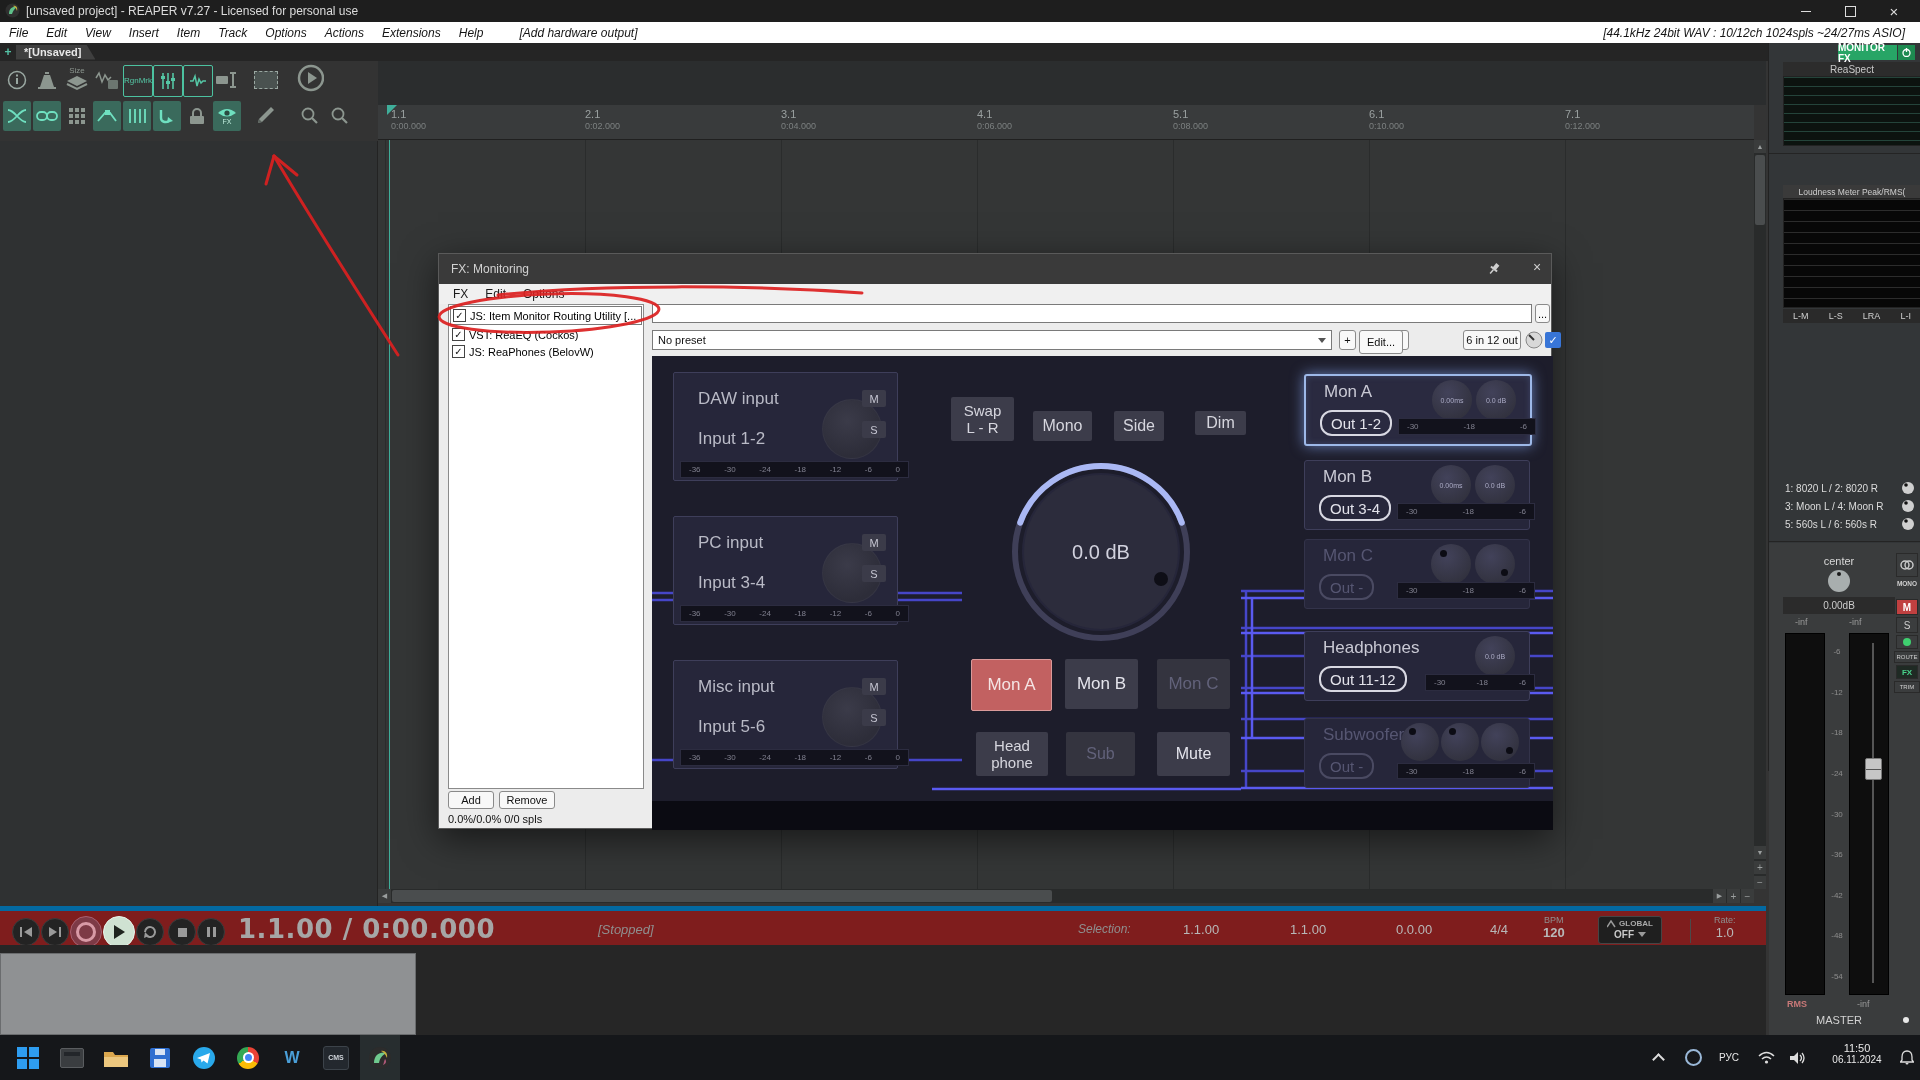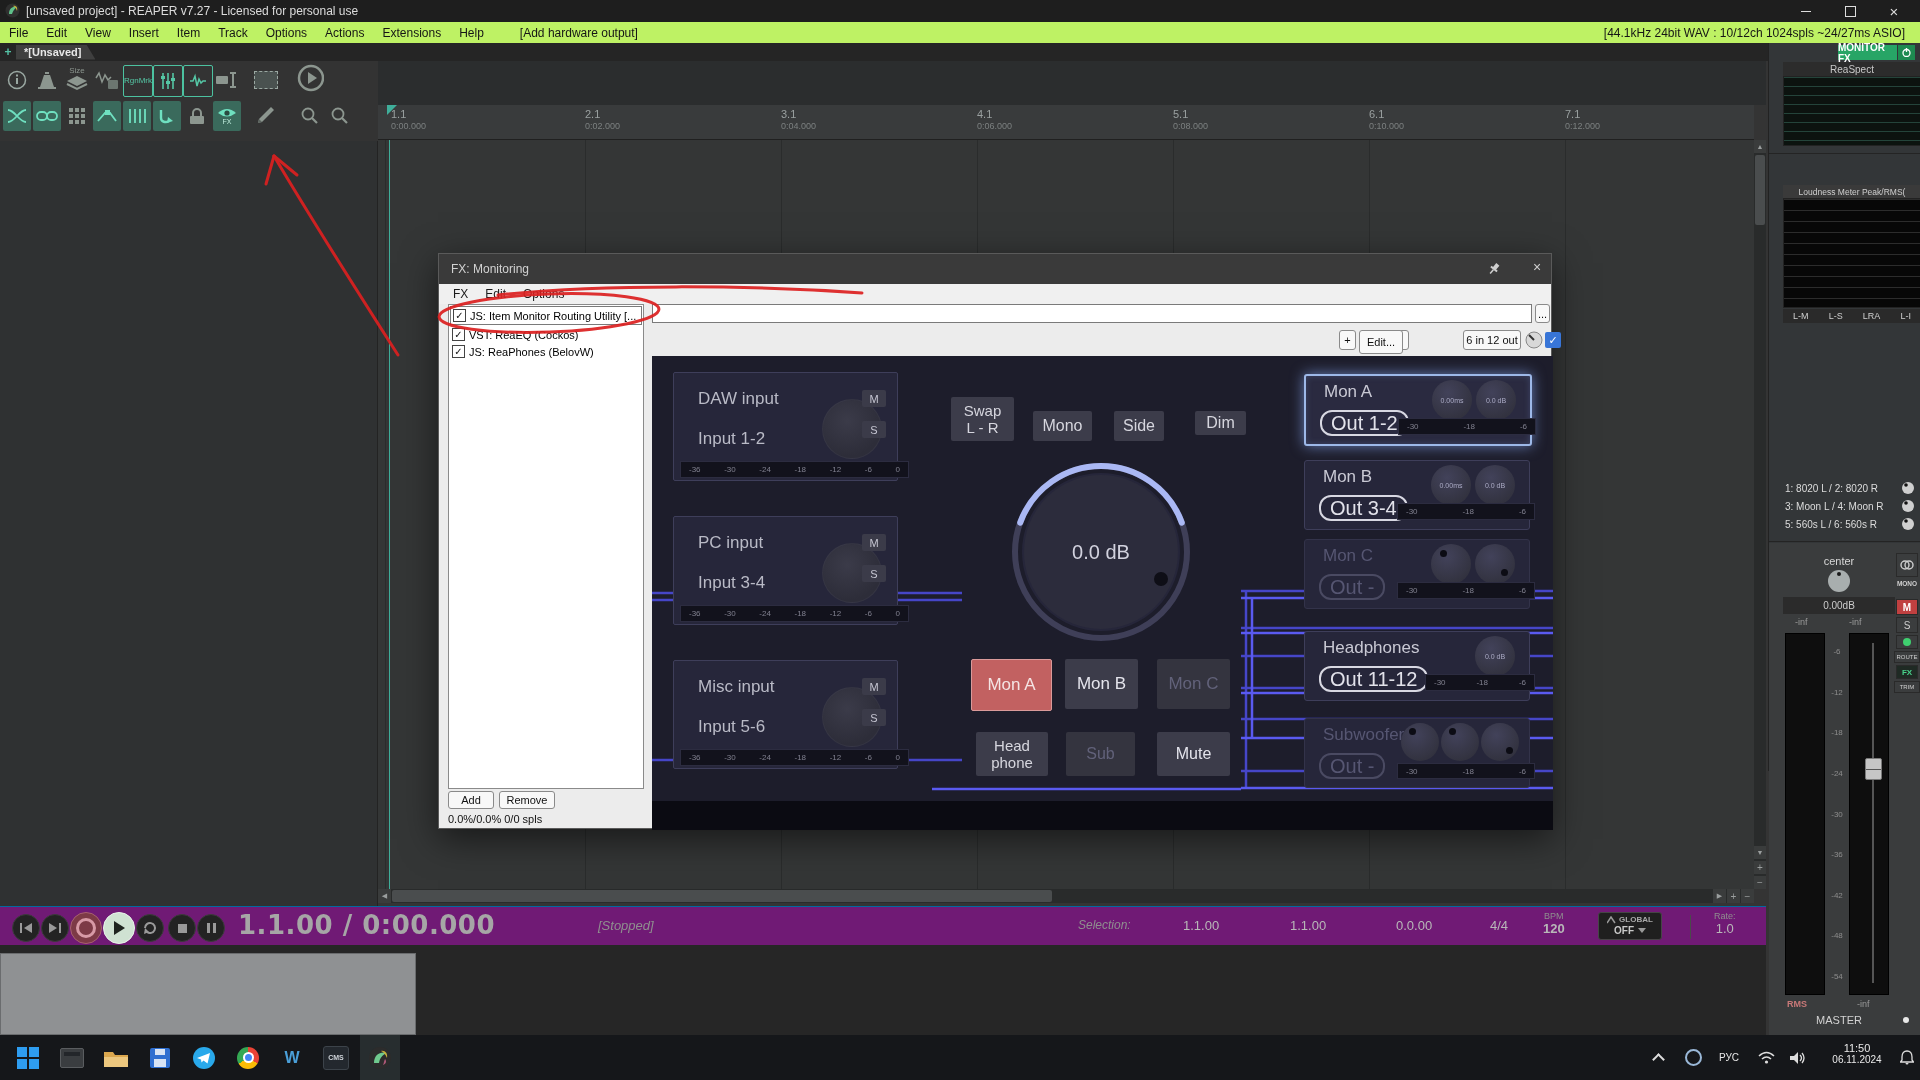--- a/index.html
+++ b/index.html
@@ -3,21 +3,21 @@
 <meta charset="utf-8">
 <style>
   html,body{margin:0;padding:0;}
   body{width:1920px;height:1080px;position:relative;overflow:hidden;background:#343434;
        font-family:"Liberation Sans","DejaVu Sans",sans-serif;-webkit-font-smoothing:antialiased;}
   .a{position:absolute;box-sizing:border-box;}
   .r{display:flex;align-items:center;}
   .c{display:flex;align-items:center;justify-content:center;}
   
   .titlebar{left:0;top:0;width:1920px;height:22px;background:#1e1e1e;color:#dcdcdc;font-size:12px;}
-  .menubar{left:0;top:22px;width:1920px;height:21px;background:#bef264;color:#151515;font-size:12px;}
+  .menubar{left:0;top:22px;width:1920px;height:21px;background:#ffffff;color:#151515;font-size:12px;font-style:italic;}
   .menu-item{padding:0 9px;height:21px;display:flex;align-items:center;cursor:default;}
   .tabrow{left:0;top:43px;width:1920px;height:18px;background:#252525;}
   .tab{background:#3f3f3f;color:#e8e8e8;font-weight:bold;font-size:11px;padding:1px 14px 2px 8px;
        clip-path:polygon(0 0,calc(100% - 9px) 0,100% 100%,0 100%);}
   .tab-add{color:#54c2a6;font-weight:bold;font-size:12px;width:16px;text-align:center;}
   
   .toolbar{left:0;top:61px;width:378px;height:80px;background:#333333;}
   .ticon{position:absolute;width:28px;height:30px;display:flex;align-items:center;justify-content:center;}
   .tbox{border:1px solid #4cc2a0;border-radius:2px;}
   .tfill{background:#3a6a5c;border-radius:2px;}
@@ -28,21 +28,21 @@
   .rbar{color:#9aa0a0;font-size:11px;display:block;}
   .rtime{color:#7c8080;font-size:9px;display:block;margin-top:1px;}
   .arrange{left:378px;top:140px;width:1376px;height:749px;background:#343636;
      background-image:repeating-linear-gradient(90deg,#2a2c2c 0 1px,transparent 1px 196px);
      background-position:11px 0;}
   .tcp{left:0;top:141px;width:378px;height:765px;background:#2f3132;border-right:1px solid #232323;}
   .hscroll{left:378px;top:889px;width:1376px;height:14px;background:#292b2b;}
   .vscroll{left:1754px;top:140px;width:12px;height:749px;background:#292b2b;}
   .scrollbtn{background:#3a3c3c;color:#9a9e9e;font-size:7px;display:flex;align-items:center;justify-content:center;}
   
-  .transport{left:0;top:906px;width:1766px;height:39px;background:#701a75;border-top:1px solid #0369a1;}
+  .transport{left:0;top:906px;width:1766px;height:39px;background:#7f1d1d;border-top:5px solid #0369a1;}
   .trbtn{position:absolute;border-radius:50%;background:#232323;border:1px solid #3c3c3c;}
   .trans-time{color:#a6a6a6;font-weight:bold;font-size:26px;font-family:"DejaVu Sans",sans-serif;letter-spacing:0.5px;}
   .trans-label{color:#8f8f8f;font-size:13px;font-style:italic;}
   .trans-val{color:#b8b8b8;font-size:13px;}
   
   .rpanel{left:1768px;top:43px;width:152px;height:728px;background:#333638;border-left:1px solid #222;}
   .rp-sep{position:absolute;left:0;width:152px;height:1px;background:#242424;}
   .badge-mfx{background:#27a566;color:#fff;font-size:10px;font-weight:bold;display:flex;align-items:center;justify-content:center;}
   .spectrum{background:repeating-linear-gradient(180deg,#24443a 0 1px,#0c130f 1px 9px);border:1px solid #222;}
   .loudcanvas{background:repeating-linear-gradient(180deg,#2c2c2c 0 1px,#070707 1px 11px);border:1px solid #222;}
@@ -76,21 +76,21 @@
          justify-content:space-between;padding:0 8px;}
   .tick{font-size:8px;color:#80808f;}
   .cbtn{position:absolute;background:#3c3c4a;color:#d6d6de;display:flex;flex-direction:column;align-items:center;
         justify-content:center;border-radius:2px;line-height:1.15;}
   .obox{position:absolute;left:652px;width:224px;height:68px;background:#26263a;border:1px solid #3e3e5a;border-radius:3px;}
   .obox.sel{border:2px solid #9db8e8;box-shadow:0 0 14px rgba(125,155,225,.75), inset 0 0 6px rgba(125,155,225,.25);background:#2a2a40;}
   .obox.dim{border-color:#33334a;}
   .oname{position:absolute;left:18px;top:6px;font-size:17px;color:#c9c9d4;}
   .dimt{color:#565672 !important;}
   .opill{position:absolute;left:14px;top:34px;height:22px;border:2px solid #d8d8e2;border-radius:12px;color:#e2e2ea;
-         font-size:20px;display:flex;align-items:center;padding:0 9px;}
+         font-size:15px;display:flex;align-items:center;padding:0 9px;}
   .opill.dim{border-color:#4a4a62;color:#565672;}
   .oknob{position:absolute;top:4px;border-radius:50%;background:radial-gradient(circle at 40% 32%,#42425a,#32323f 75%);
          display:flex;align-items:center;justify-content:center;font-size:7px;color:#aaaac4;}
   .annot{left:0;top:0;width:1920px;height:1080px;z-index:60;pointer-events:none;}
   
   .taskbar{left:0;top:1035px;width:1920px;height:45px;background:#15171a;z-index:20;}
   .tki{position:absolute;top:0;width:40px;height:45px;display:flex;align-items:center;justify-content:center;}
   .tray-txt{color:#e8e8e8;font-size:11px;}
 </style>
 </head>
@@ -598,20 +598,24 @@
       <span>Add</span>
     </div>
   <div class="a winbtn" style="left:60px;top:537px;width:56px;height:18px">
       <span>Remove</span>
     </div>
   <span class="a" style="left:9px;top:559px;font-size:11px;color:#111">0.0%/0.0% 0/0 spls</span>
 
   <div class="a combo" style="left:213px;top:50px;width:880px;height:19px"></div>
   <div class="a winbtn" style="left:1096px;top:50px;width:15px;height:19px">
       <span>...</span>
+    </div>
+  <div class="a combo" style="left:213px;top:76px;width:680px;height:20px;justify-content:space-between">
+      <span>No preset</span>
+      <div class="cdn"></div>
     </div>
   <div class="a winbtn" style="left:900px;top:76px;width:17px;height:20px">
       <span>+</span>
     </div>
   <div class="a winbtn" style="left:924px;top:76px;width:46px;height:20px">
       <span>Param</span>
     </div>
   <div class="a winbtn" style="left:920px;top:76px;width:44px;height:24px">
       <span>Edit...</span>
     </div>

